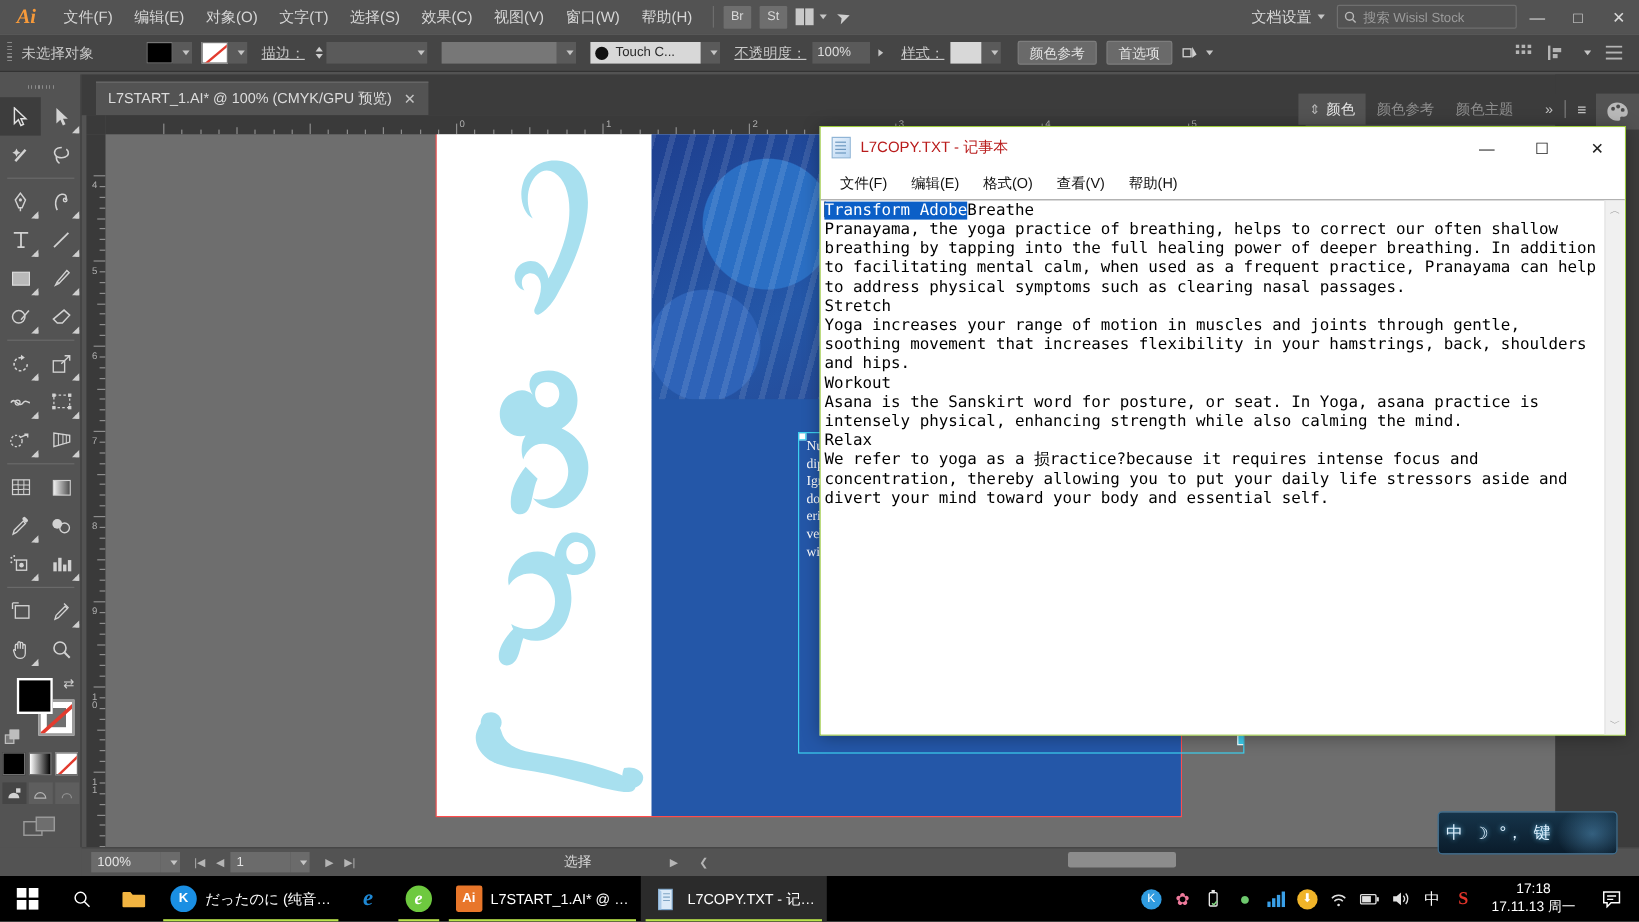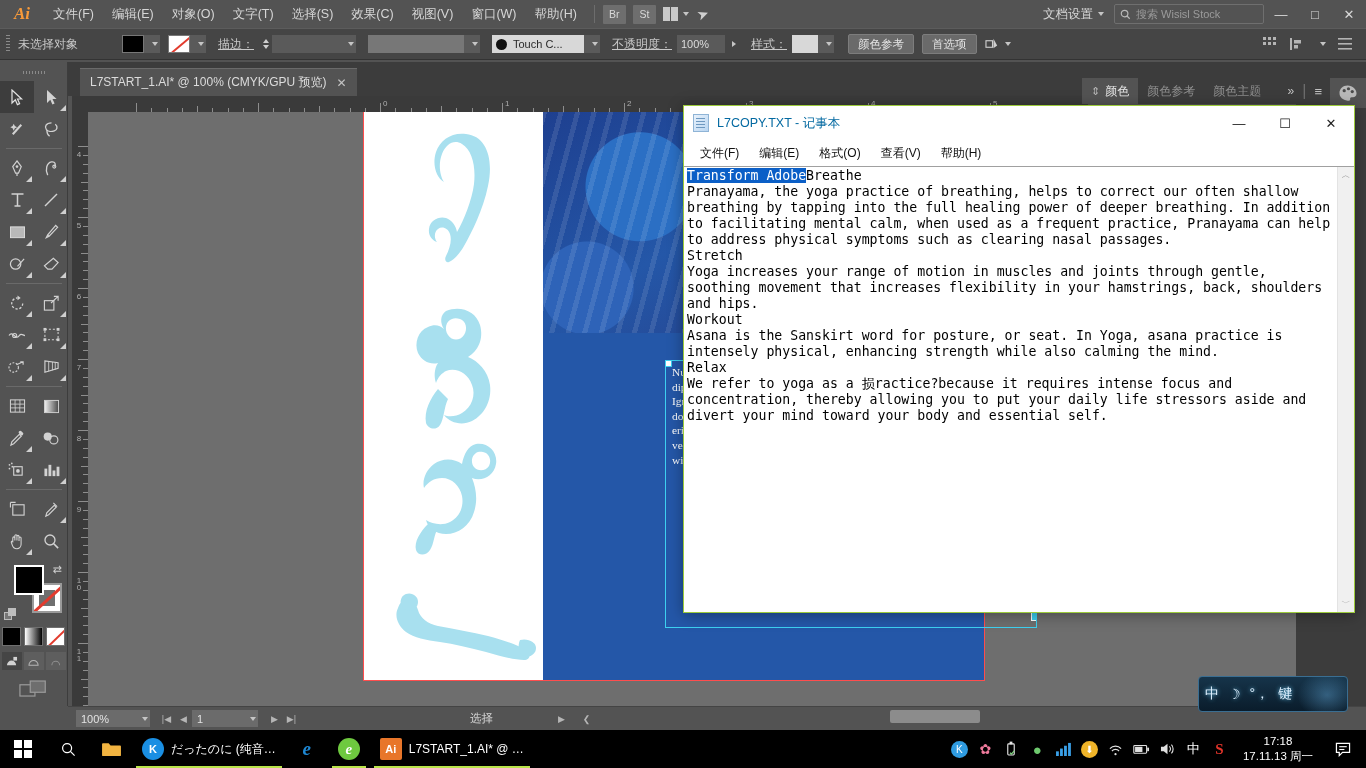--- a/index.html
+++ b/index.html
@@ -261,21 +261,21 @@
     height: 34px; display: flex; align-items: center; padding-left: 9px; background: #fff;
   }
   .np-icon {
     width: 16px; height: 18px; margin-right: 8px; position: relative;
     background: linear-gradient(to bottom right, #e8f1fb, #b9d6f2); border: 1px solid #8fb4d6;
   }
   .np-icon::after {
     content: ''; position: absolute; left: 2px; top: 3px; right: 3px; height: 1px;
     background: #6d98c0; box-shadow: 0 3px 0 #6d98c0, 0 6px 0 #6d98c0, 0 9px 0 #6d98c0;
   }
-  .np-title-text { color: #0369a1; font-size: 12.5px; }
+  .np-title-text { color: #b91c1c; font-size: 12.5px; }
   .np-wbtns { margin-left: auto; display: flex; }
   .np-wbtn { width: 46px; height: 34px; display: flex; align-items: center; justify-content: center;
              color: #222; font-size: 13px; }
   .np-menu { height: 26px; background: #fff; display: flex; align-items: center; padding-left: 6px; }
   .np-menu-item { padding: 0 10px; height: 22px; line-height: 22px; color: #111; font-size: 12px; }
   .np-body {
     position: absolute; left: 0; top: 60px; right: 0; bottom: 0;
     background: #fff; border-top: 1px solid #a0a0a0; display: flex;
   }
   .np-text {
@@ -1029,20 +1029,35 @@
       <span class="tb-ico" style="background:#6ec93f;color:#fff;border-radius:50%;font-size:15px;font-family:'Liberation Serif',serif;font-style:italic">e</span>
       <span class="underline"></span>
     </div>
 
     <div class="tb-item">
       <span class="tb-ico" style="background:#e8762a;color:#fff;font-size:11px">Ai</span>
       <span class="label">L7START_1.AI* @ …</span>
       <span class="underline"></span>
     </div>
 
+    <div class="tb-item active">
+      <span class="tb-ico" style="background:transparent">
+        <svg width="17" height="19" viewBox="0 0 18 20">
+            <path d="M3 1 L15 1 L15 19 L3 19 Z" fill="#dbeaf8" stroke="#7ea7cc" stroke-width="1"></path>
+            <path d="M3 1 L5.5 3 L5.5 19 L3 19 Z" fill="#a9c9e8"></path>
+            <g stroke="#7fa4c4" stroke-width="1">
+              <line x1="7" y1="5" x2="13" y2="5"></line>
+              <line x1="7" y1="8" x2="13" y2="8"></line>
+              <line x1="7" y1="11" x2="13" y2="11"></line>
+            </g>
+          </svg>
+      </span>
+      <span class="label">L7COPY.TXT - 记…</span>
+      <span class="underline"></span>
+    </div>
 
 
     <div class="tray">
       <span class="tray-ico" style="background:#2f9be0;color:#fff;border-radius:50%;font-size:10px">K</span>
       <span class="tray-ico" style="color:#ef7a9c;font-size:14px">✿</span>
       <span class="tray-ico">
         <svg width="12" height="16" viewBox="0 0 13 17">
             <rect x="3" y="3" width="7" height="12" rx="1" fill="none" stroke="#e8e8e8" stroke-width="1.2"></rect>
             <rect x="5" y="0.5" width="3" height="3" fill="#e8e8e8"></rect>
             <path d="M5.5 12.5 L7 14 L10 10.5" fill="none" stroke="#7fd37f" stroke-width="1.4"></path>

